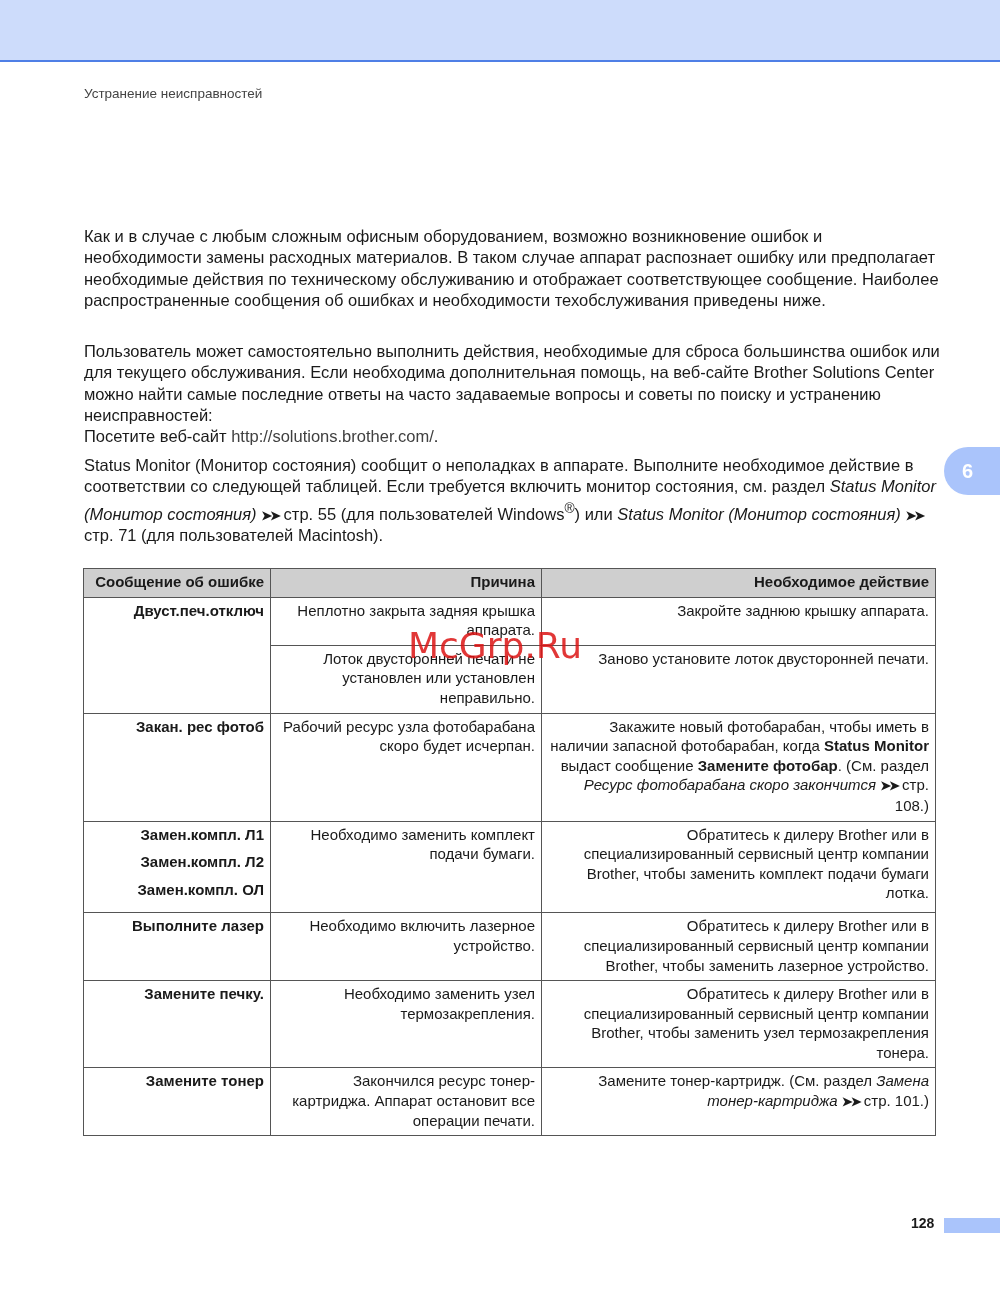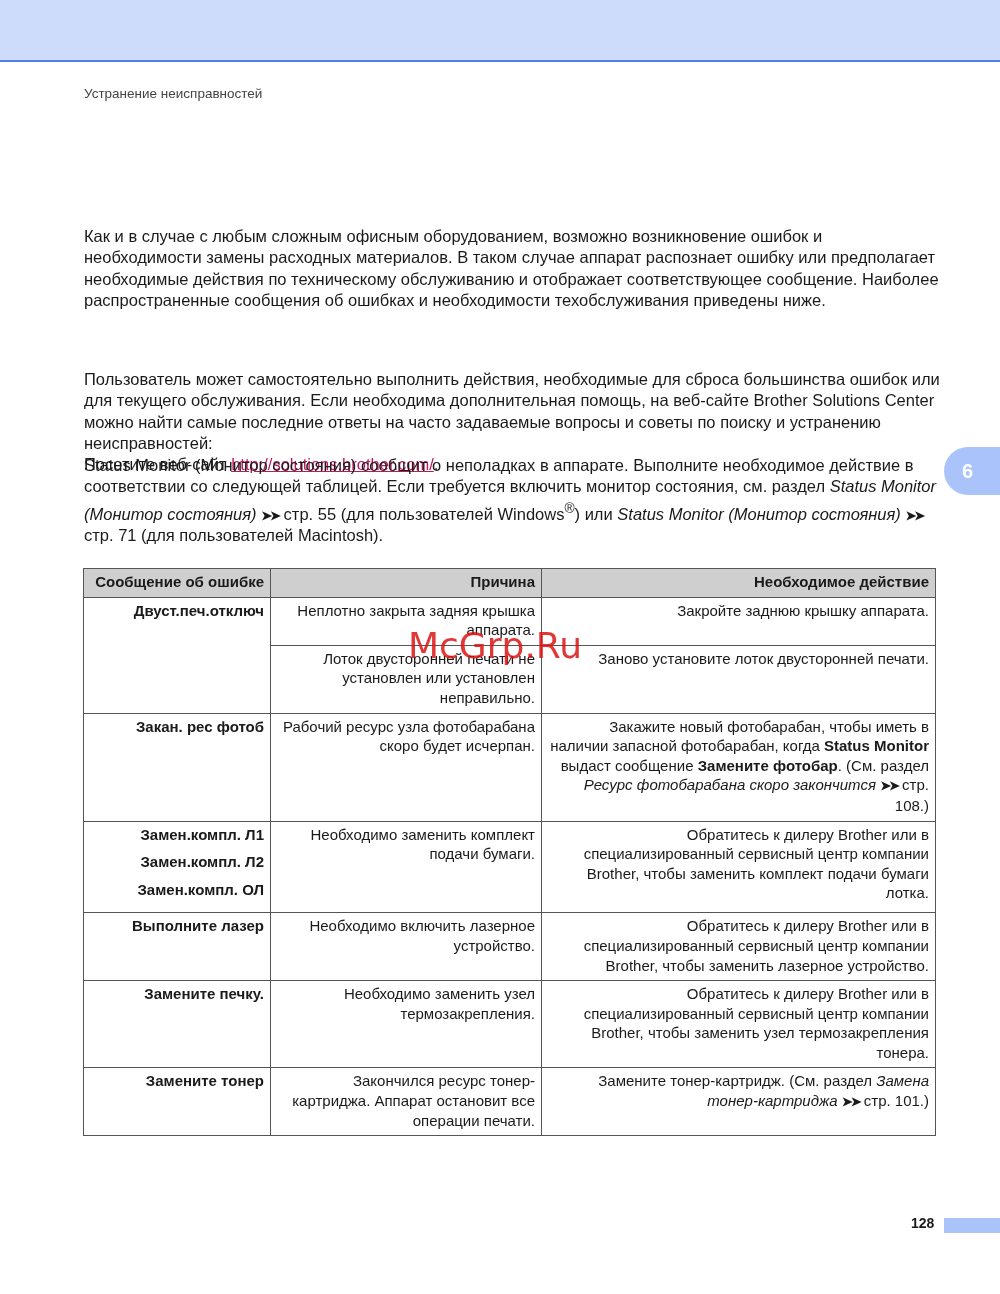--- a/index.html
+++ b/index.html
@@ -17,23 +17,23 @@
   }
   .page-title {
     position: absolute; left: 84px; top: 142px; width: 840px;
     font-size: 27px; font-weight: bold; line-height: 33px; color: #111; margin: 0;
   }
   .body-text {
     position: absolute; left: 84px; width: 860px;
     font-size: 16.5px; line-height: 21.3px; color: #1a1a1a; margin: 0;
   }
   .p1 { top: 226px; }
-  .p2 { top: 341px; margin-top: 28px; }
+  .p2 { top: 341px; }
   .p3 { top: 455px; }
-  .body-text a { color: #be185d; text-decoration: underline; }
+  .body-text a { color: #404040; }
   .arrow { font-size: 13px; letter-spacing: -2px; font-weight: bold; }
   .chapter-tab {
     position: absolute; left: 944px; top: 447px; width: 56px; height: 48px;
     background: #aac4fb; border-radius: 24px 0 0 24px;
     color: #ffffff; font-weight: bold; font-size: 20px;
     display: flex; align-items: center; justify-content: flex-start; padding-left: 18px;
     box-sizing: border-box;
   }
   table.err-table {
     position: absolute; left: 83px; top: 568px; width: 853px;

